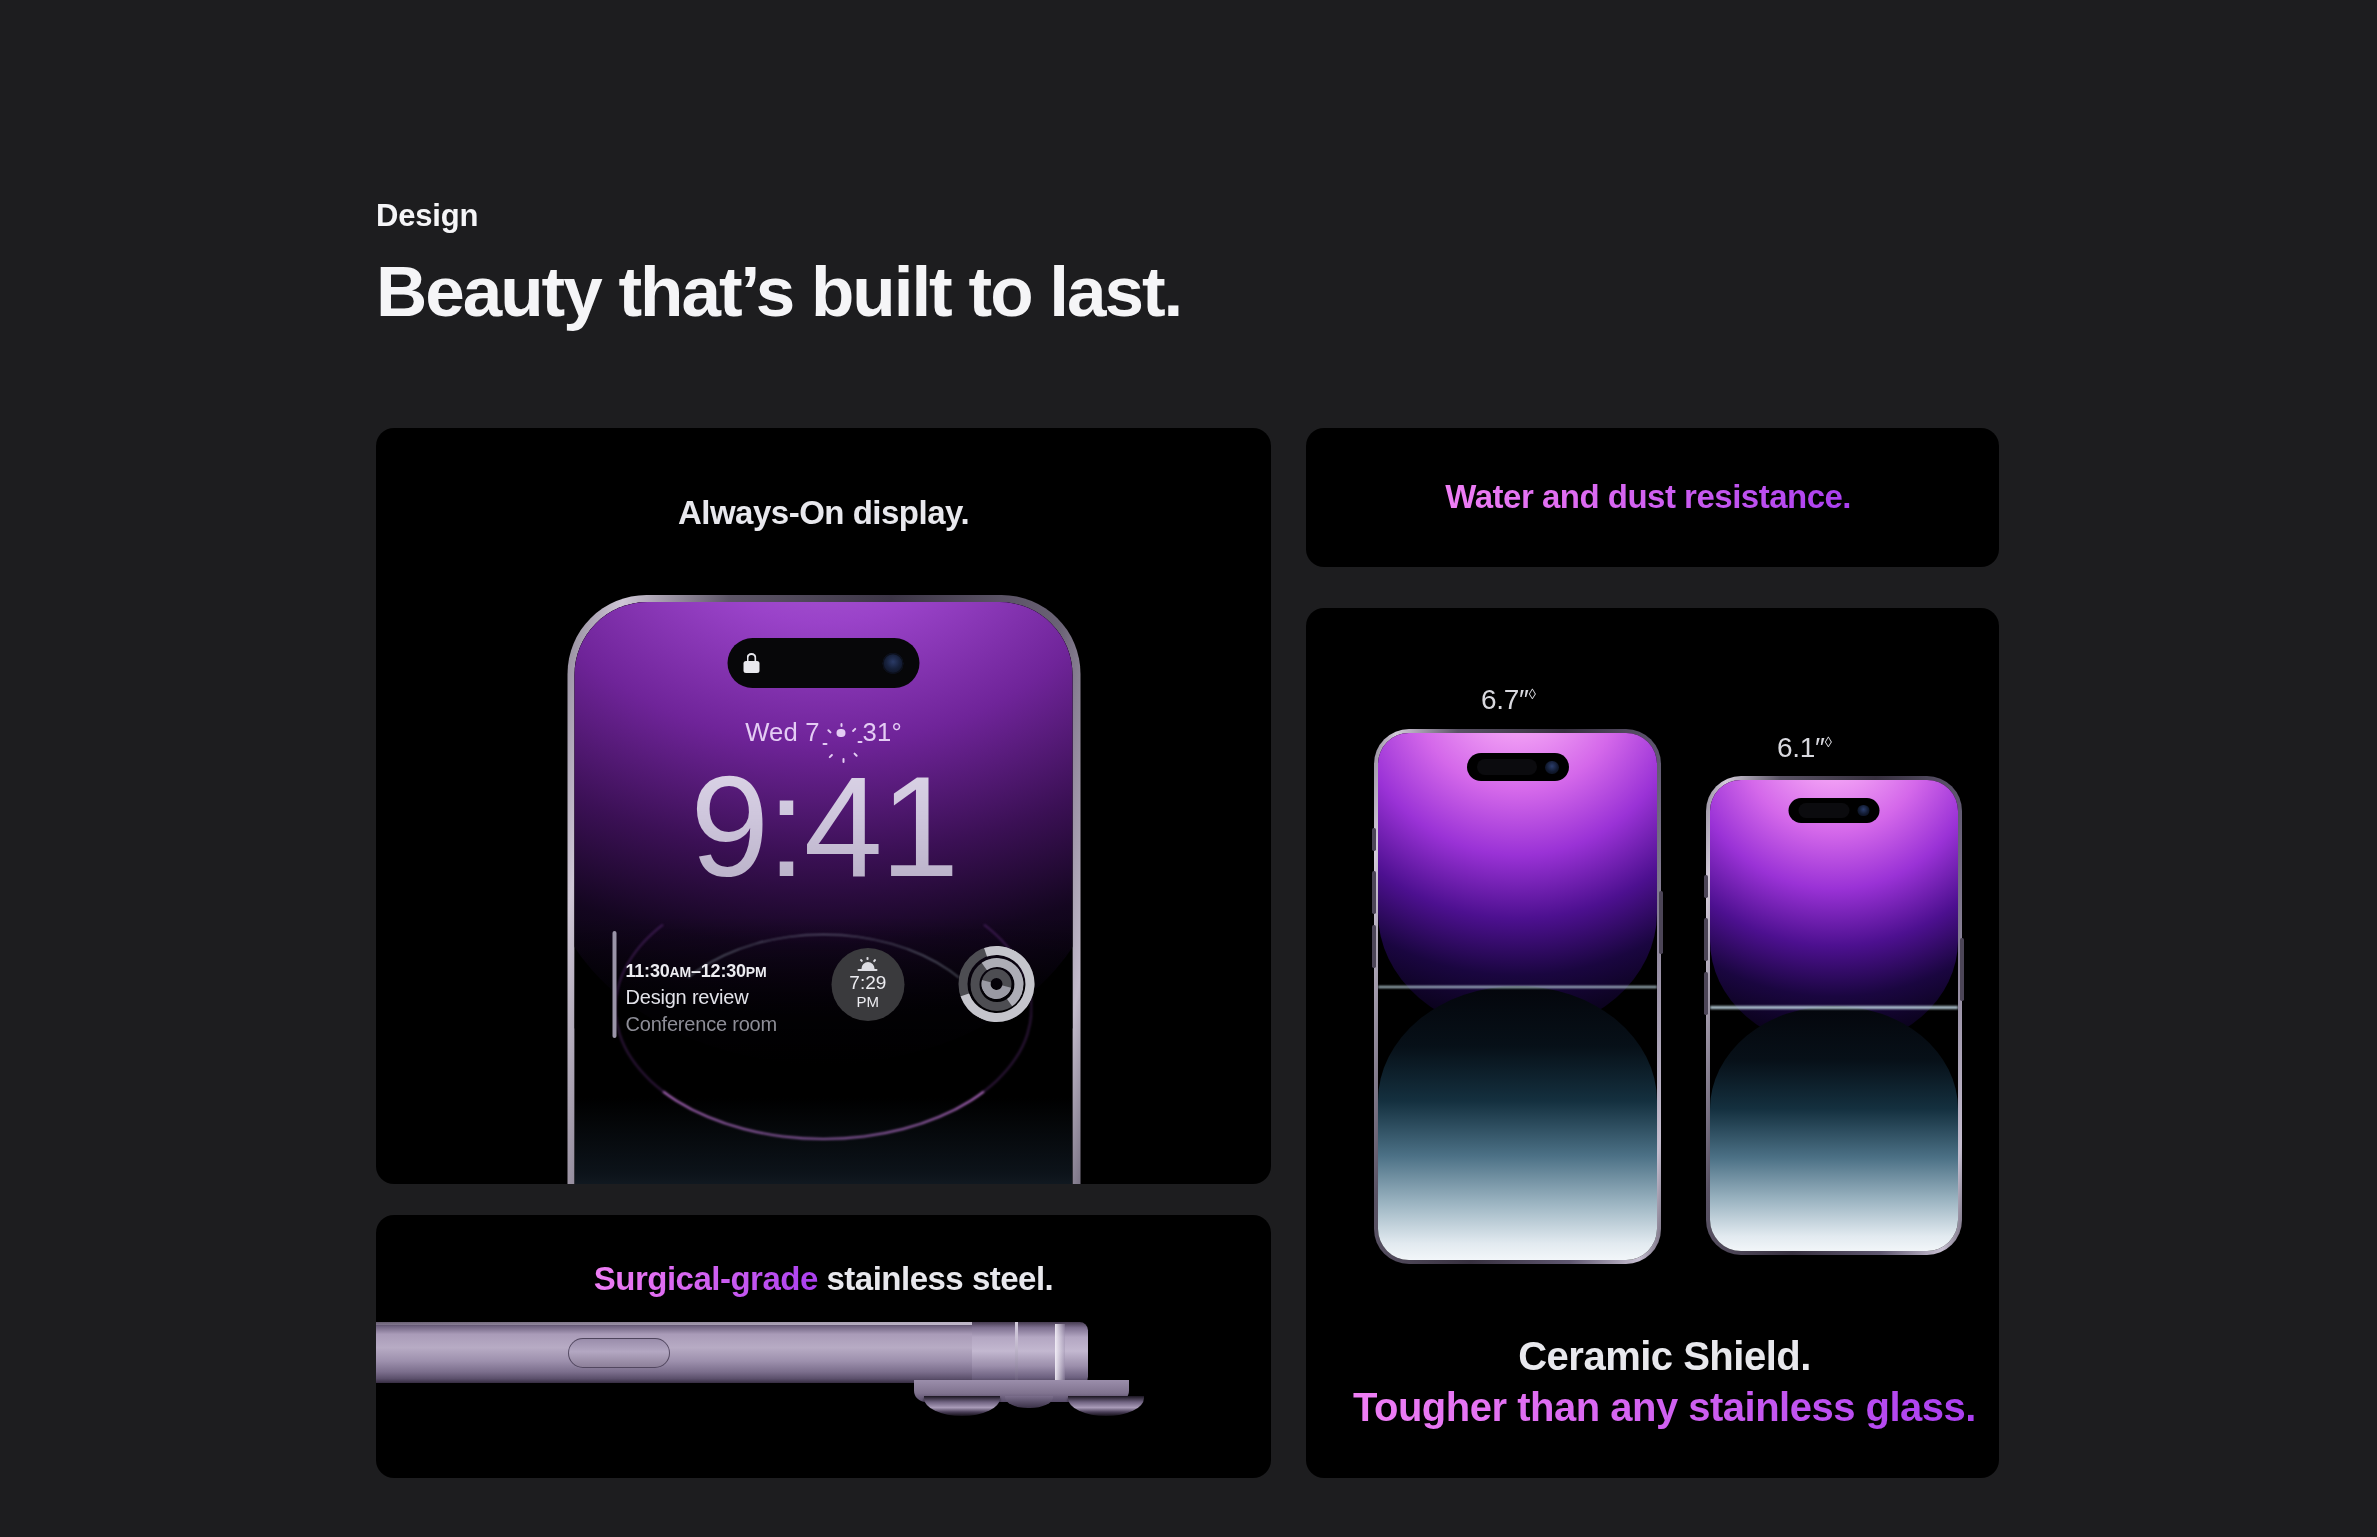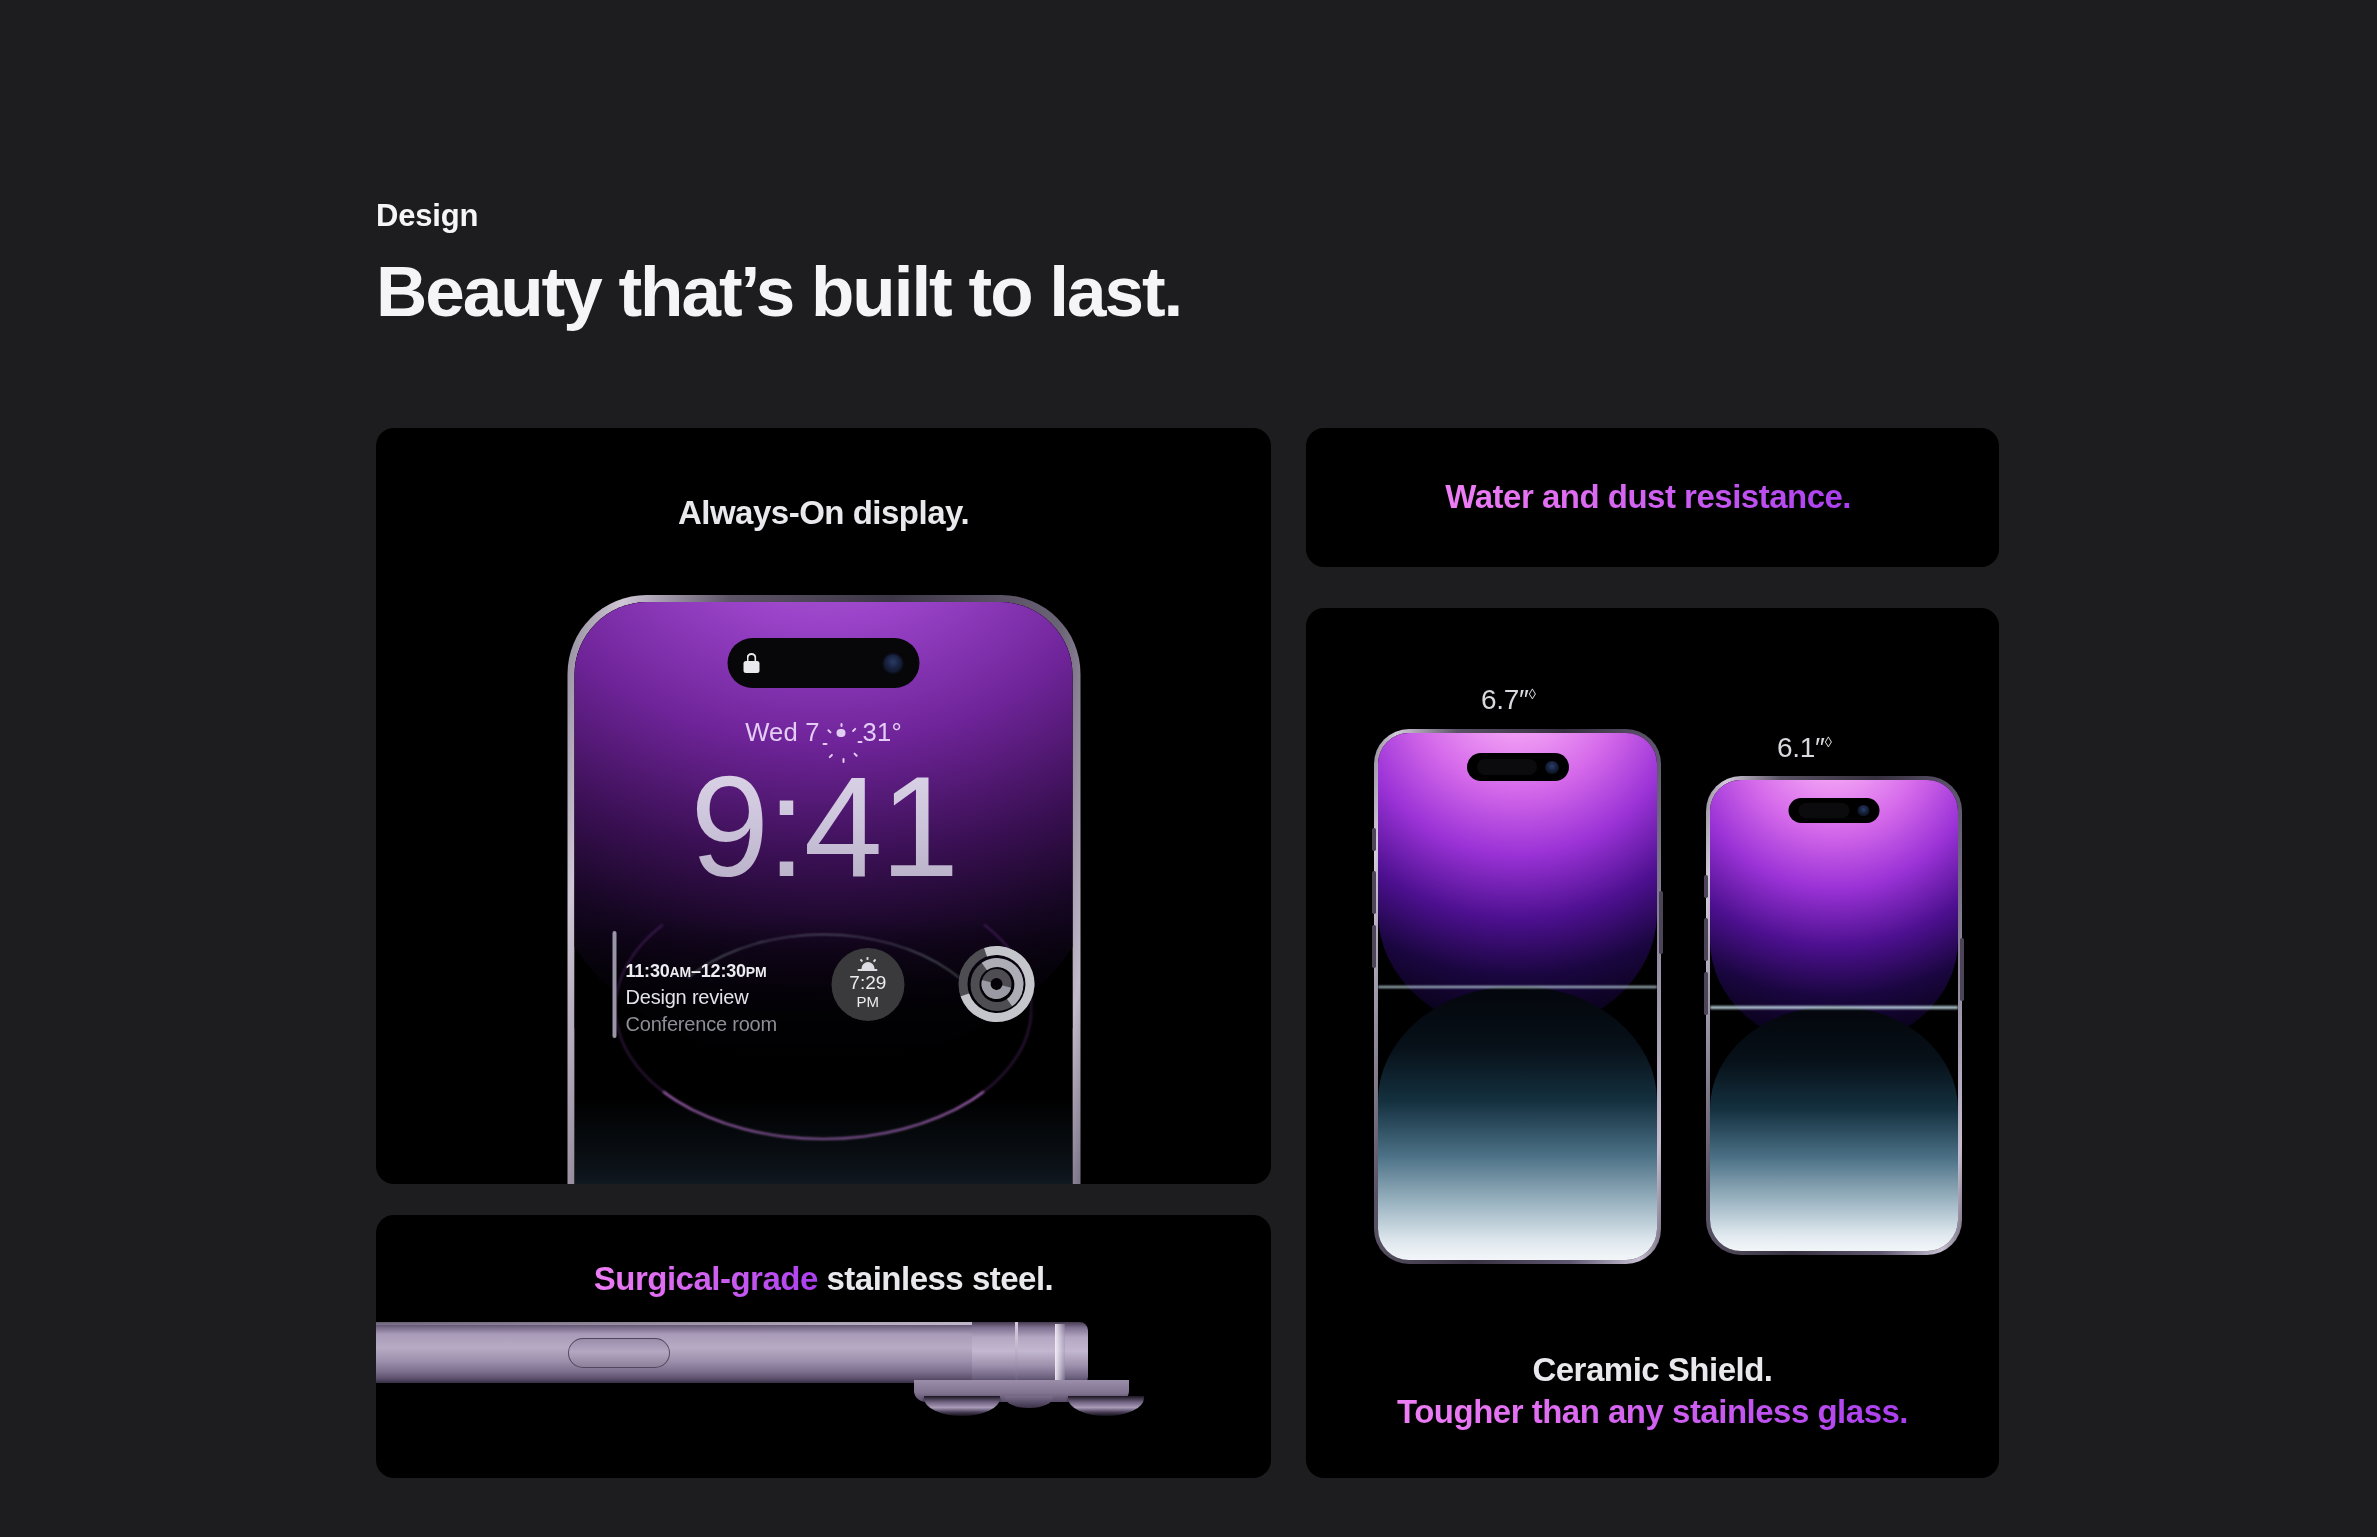--- a/index.html
+++ b/index.html
@@ -65,21 +65,21 @@
 
   .steel-caption { position:absolute; left:0; top:43px; width:100%; font-size:33px; }
 
   .water-caption {
     position:absolute; left:0; top:0; width:100%; height:100%;
     display:flex; align-items:center; justify-content:center;
     font-size:33px;
   }
   .fn { font-size:0.56em; vertical-align:super; line-height:0; }
 
-  .ceramic-caption { position:absolute; left:0; bottom:45px; width:100%; font-size:33px; }
+  .ceramic-caption { position:absolute; left:12px; bottom:45px; width:100%; font-size:40px; }
 
   
   .aod-phone {
     position:absolute;
     left:50%; transform:translateX(-50%);
     top:167px;
     width:513px; height:627px;
   }
   .aod-frame {
     position:absolute; inset:0;

